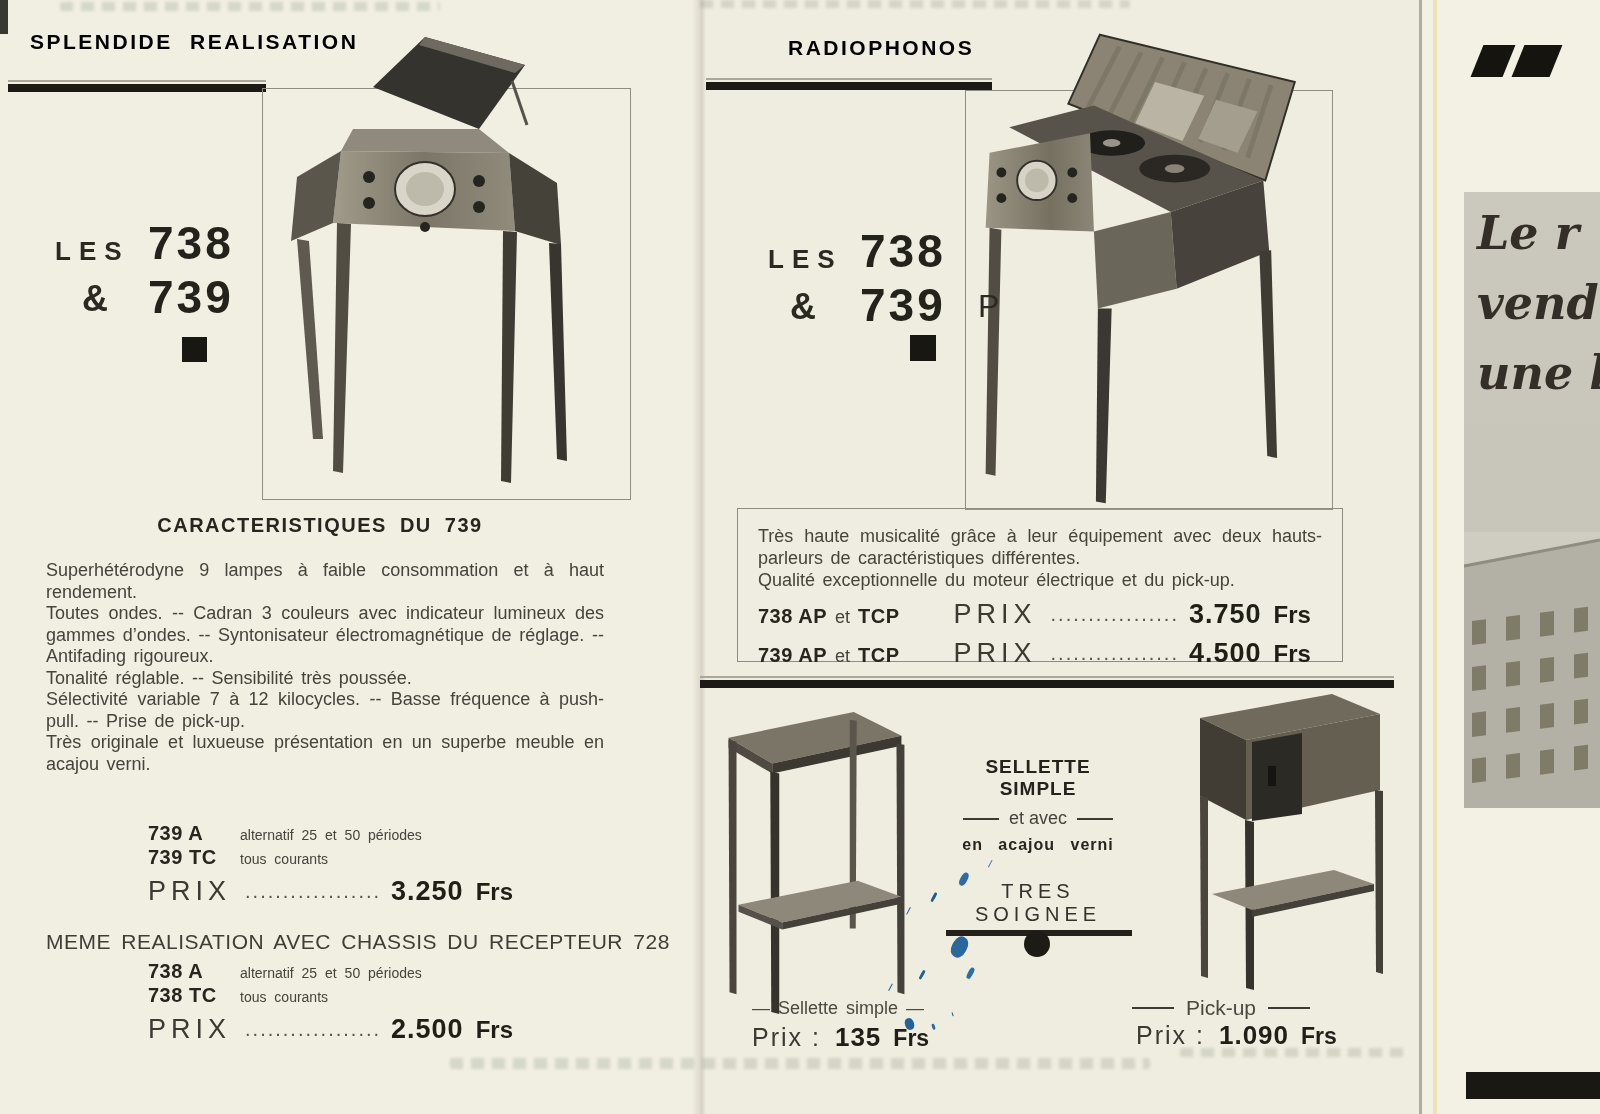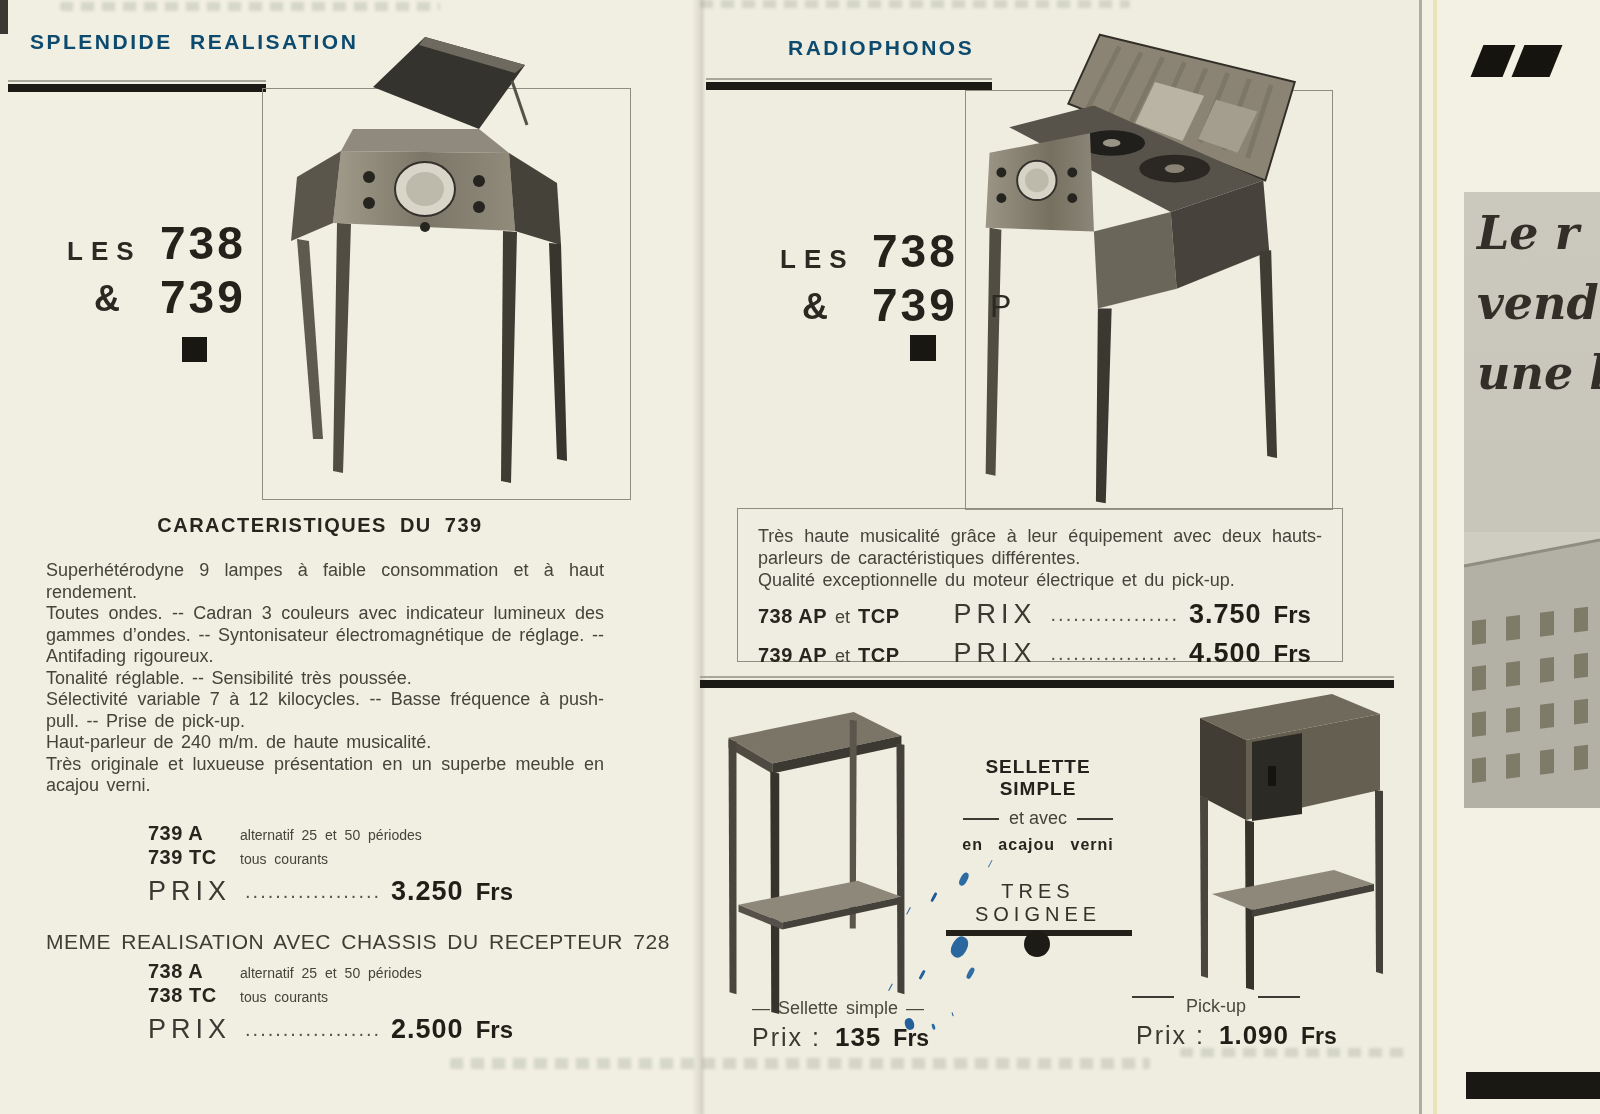--- a/index.html
+++ b/index.html
@@ -13,24 +13,24 @@
   .fold1{left:692px;top:0;width:14px;height:1114px;background:linear-gradient(90deg,rgba(0,0,0,0) 0%,rgba(90,85,70,.16) 70%,rgba(0,0,0,0) 100%);}
   .fold2{left:1419px;top:0;width:3px;height:1114px;background:rgba(85,80,64,.42);}
   .fold3{left:1433px;top:0;width:4px;height:1114px;background:rgba(222,210,120,.40);}
   .scanmark{left:0;top:0;width:8px;height:34px;background:#3a3832;}
 
   
   .double-rule{height:13px;background:linear-gradient(#a9a69b 0 2px,rgba(0,0,0,0) 2px 4px,#1b1a15 4px 12px,rgba(0,0,0,0) 12px);}
   .frame{border:1.5px solid #8f8c80;overflow:visible;}
 
   
-  .col-header{font-size:21px;font-weight:700;letter-spacing:2.5px;word-spacing:9px;color:#0c4a6e;}
-
-  
-  .bigtitle{width:260px;height:120px;margin-left:12px;}
+  .col-header{font-size:21px;font-weight:700;letter-spacing:2.5px;word-spacing:9px;color:#000000;}
+
+  
+  .bigtitle{width:260px;height:120px;}
   .bigtitle .les{position:absolute;font-size:26px;font-weight:700;letter-spacing:8px;color:#2a2922;}
   .bigtitle .num{position:absolute;font-size:46px;font-weight:700;letter-spacing:3px;color:#23221b;}
   .bigtitle .amp{position:absolute;font-size:36px;font-weight:700;color:#2a2922;}
   .bigtitle .suf{position:absolute;font-size:32px;font-weight:500;color:#2a2922;}
   .blacksq{background:#181712;}
 
   .sec-heading{font-size:20px;font-weight:700;letter-spacing:1.5px;word-spacing:6px;text-align:center;color:#26251e;}
 
   .bodytext{font-size:18px;line-height:21.5px;text-align:justify;color:#45443b;word-spacing:2.5px;}
   .bodytext p{margin:0;}
@@ -59,21 +59,21 @@
   .sel-line1,.sel-line3{font-size:19px;font-weight:700;letter-spacing:1px;word-spacing:5px;color:#23221c;text-align:center;}
   .sel-line2{display:flex;align-items:center;justify-content:center;gap:10px;font-size:18px;color:#45443b;}
   .dashline{display:inline-block;width:42px;height:2px;background:#3c3b33;}
   .dashline.sm{width:36px;}
   .sel-line4{font-size:16px;font-weight:700;letter-spacing:1px;word-spacing:10px;color:#26251e;text-align:center;}
   .soignee{font-size:20px;letter-spacing:5px;word-spacing:8px;color:#33322b;text-align:center;}
   .soignee-bar{background:#232119;height:6px;}
   .dot{border-radius:50%;background:#1d1b15;}
 
   .caption{font-size:18px;color:#4a493f;word-spacing:3px;}
-  .caption-dash{display:flex;gap:12px;font-size:18px;color:#4a493f;}
+  .caption-dash{display:flex;align-items:center;gap:12px;font-size:21px;color:#4a493f;}
   .priceline{display:flex;align-items:baseline;}
   .priceline .plabel{font-size:25px;color:#3b3a32;letter-spacing:2px;}
   .priceline .pval{font-size:26px;font-weight:700;color:#1f1e17;margin-left:14px;letter-spacing:1px;}
   .priceline .pcur{font-size:23px;font-weight:700;color:#1f1e17;margin-left:12px;}
 
   
   .graypanel{left:1464px;top:192px;width:136px;height:616px;background:linear-gradient(#cbc8be,#c5c2b8);overflow:hidden;}
   .cursive{position:absolute;left:13px;top:6px;width:220px;font-family:"DejaVu Serif",serif;font-style:italic;font-weight:700;font-size:46px;line-height:70px;color:#332f28;white-space:nowrap;}
   .rp-footer{position:absolute;left:0;top:700px;width:136px;height:180px;background:#d7d4c9;}
   .rp-l1{position:absolute;left:13px;top:20px;font-size:25px;color:#3c3a31;letter-spacing:1px;white-space:nowrap;}
@@ -146,21 +146,20 @@
     <span class="num" style="left:96px;top:54px;">739</span>
   </div>
   <div class="abs blacksq" style="left:182px;top:337px;width:25px;height:25px;"></div>
 
   <div class="abs sec-heading" style="left:40px;top:514px;width:560px;">CARACTERISTIQUES DU 739</div>
   <div class="abs bodytext" style="left:46px;top:560px;width:558px;">
     <p>Superhétérodyne 9 lampes à faible consommation et à haut rendement.</p>
     <p>Toutes ondes. -- Cadran 3 couleurs avec indicateur lumineux des gammes d’ondes. -- Syntonisateur électromagnétique de réglage. -- Antifading rigoureux.</p>
     <p>Tonalité réglable. -- Sensibilité très poussée.</p>
     <p>Sélectivité variable 7 à 12 kilocycles. -- Basse fréquence à push-pull. -- Prise de pick-up.</p>
-    <p>Haut-parleur de 240 m/m. de haute musicalité.</p>
     <p>Très originale et luxueuse présentation en un superbe meuble en acajou verni.</p>
   </div>
 
   <div class="abs" style="left:148px;top:822px;">
     <div class="model-row">
       <span class="model">739 A</span>
       <span class="mdesc">alternatif 25 et 50 périodes</span>
     </div>
     <div class="model-row">
       <span class="model">739 TC</span>

